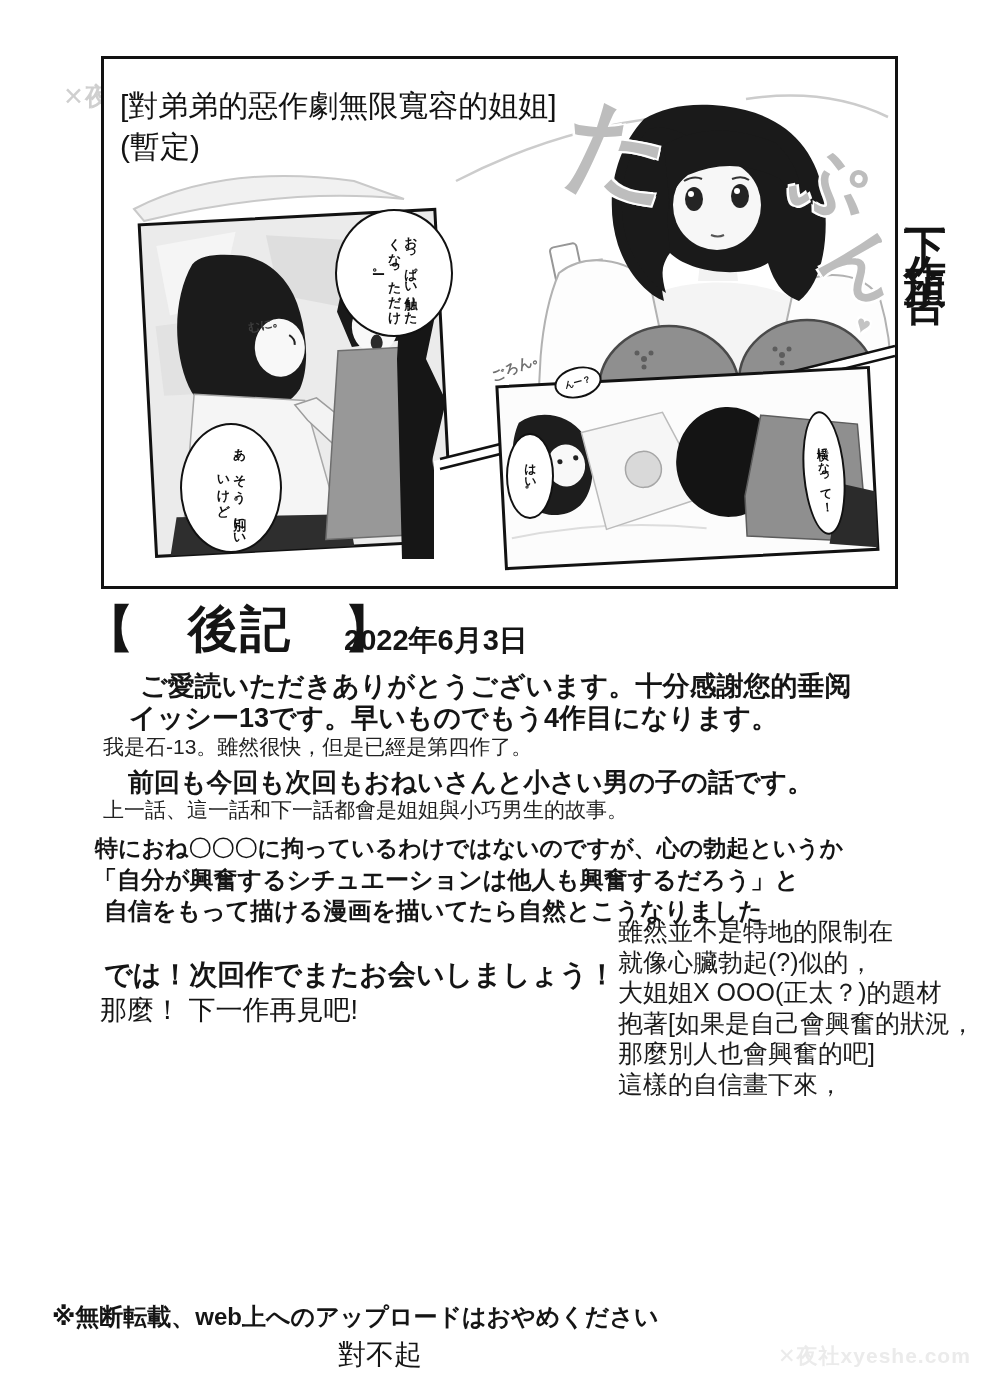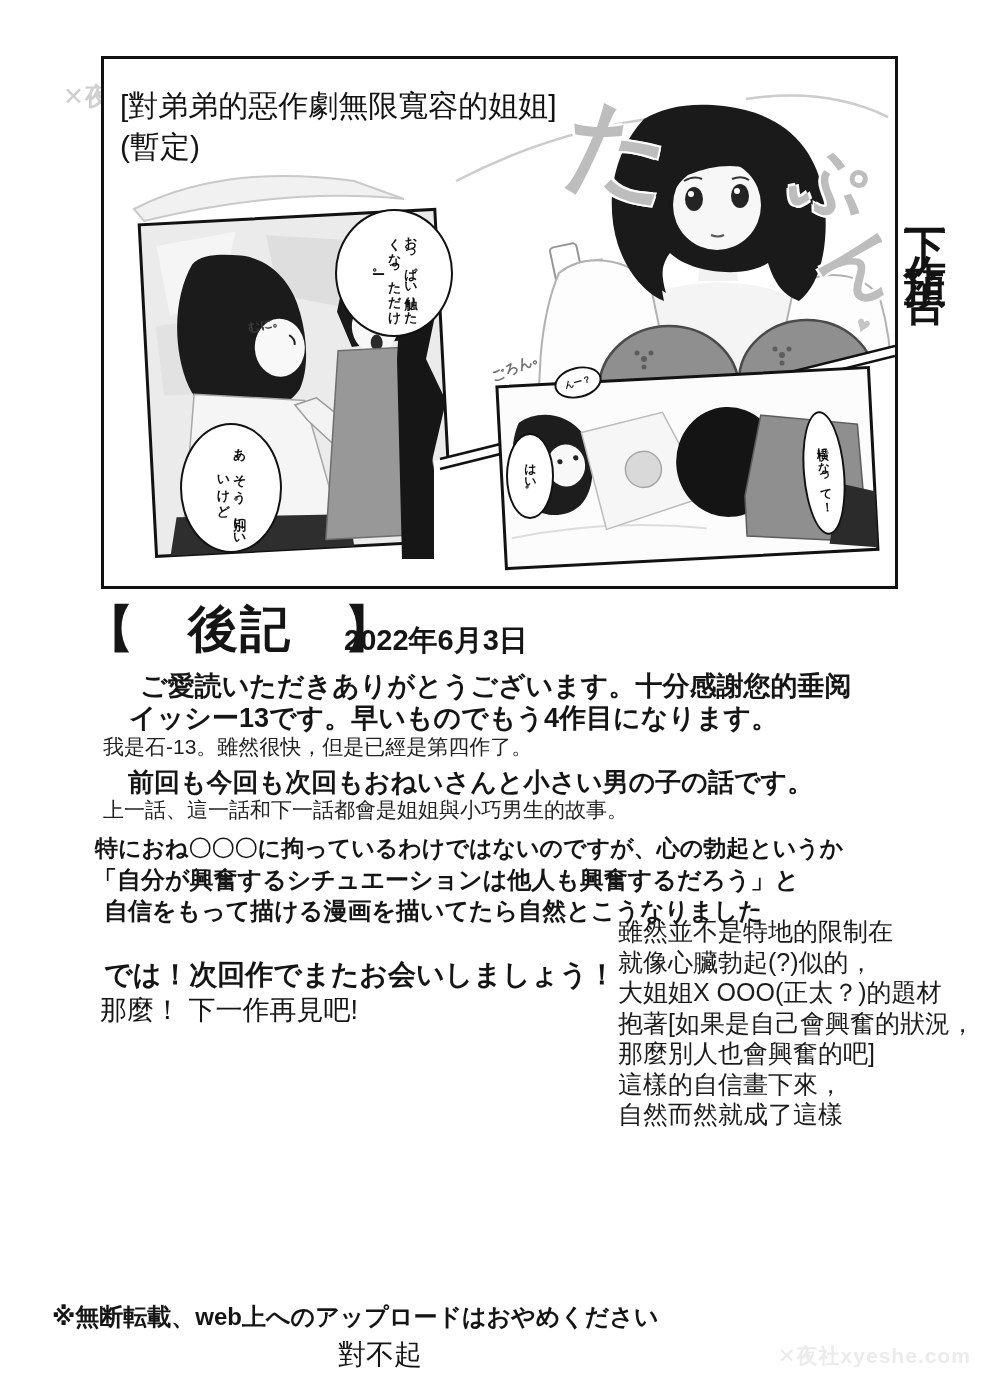--- a/index.html
+++ b/index.html
@@ -224,18 +224,17 @@
 <div class="abs ln closing-jp">では！次回作でまたお会いしましょう！</div>
 <div class="abs ln closing-zh">那麼！ 下一作再見吧!</div>
 
 <div class="abs zh-col">
   <div>雖然並不是特地的限制在</div>
   <div>就像心臟勃起(?)似的，</div>
   <div>大姐姐X OOO(正太？)的題材</div>
   <div>抱著[如果是自己會興奮的狀況，</div>
   <div>那麼別人也會興奮的吧]</div>
   <div>這樣的自信畫下來，</div>
-  <div>自然而然就成了這樣</div>
 </div>
 
 <div class="abs ln f-notice">※無断転載、web上へのアップロードはおやめください</div>
 <div class="abs ln f-sorry">對不起</div>
 <div class="abs wm-b" style="left:778px;top:1342px;">✕夜社xyeshe.com</div>
 
 </body></html>

